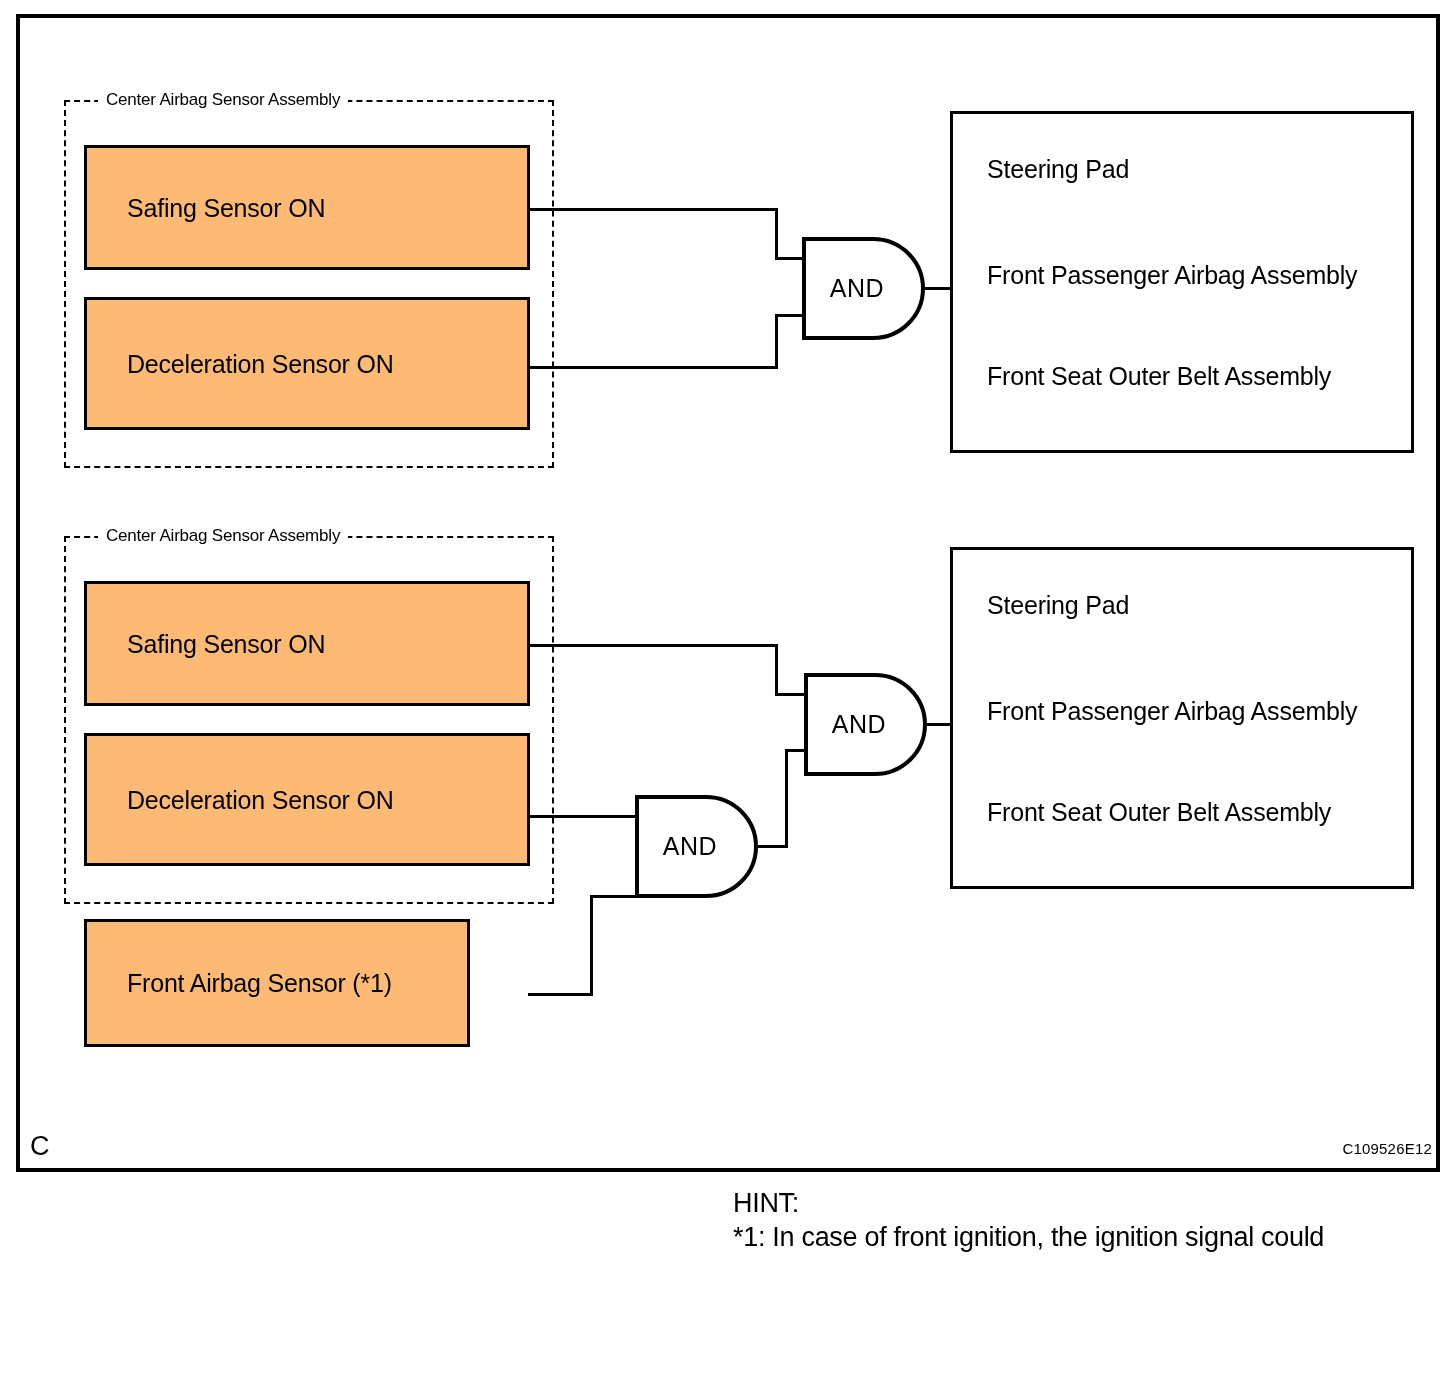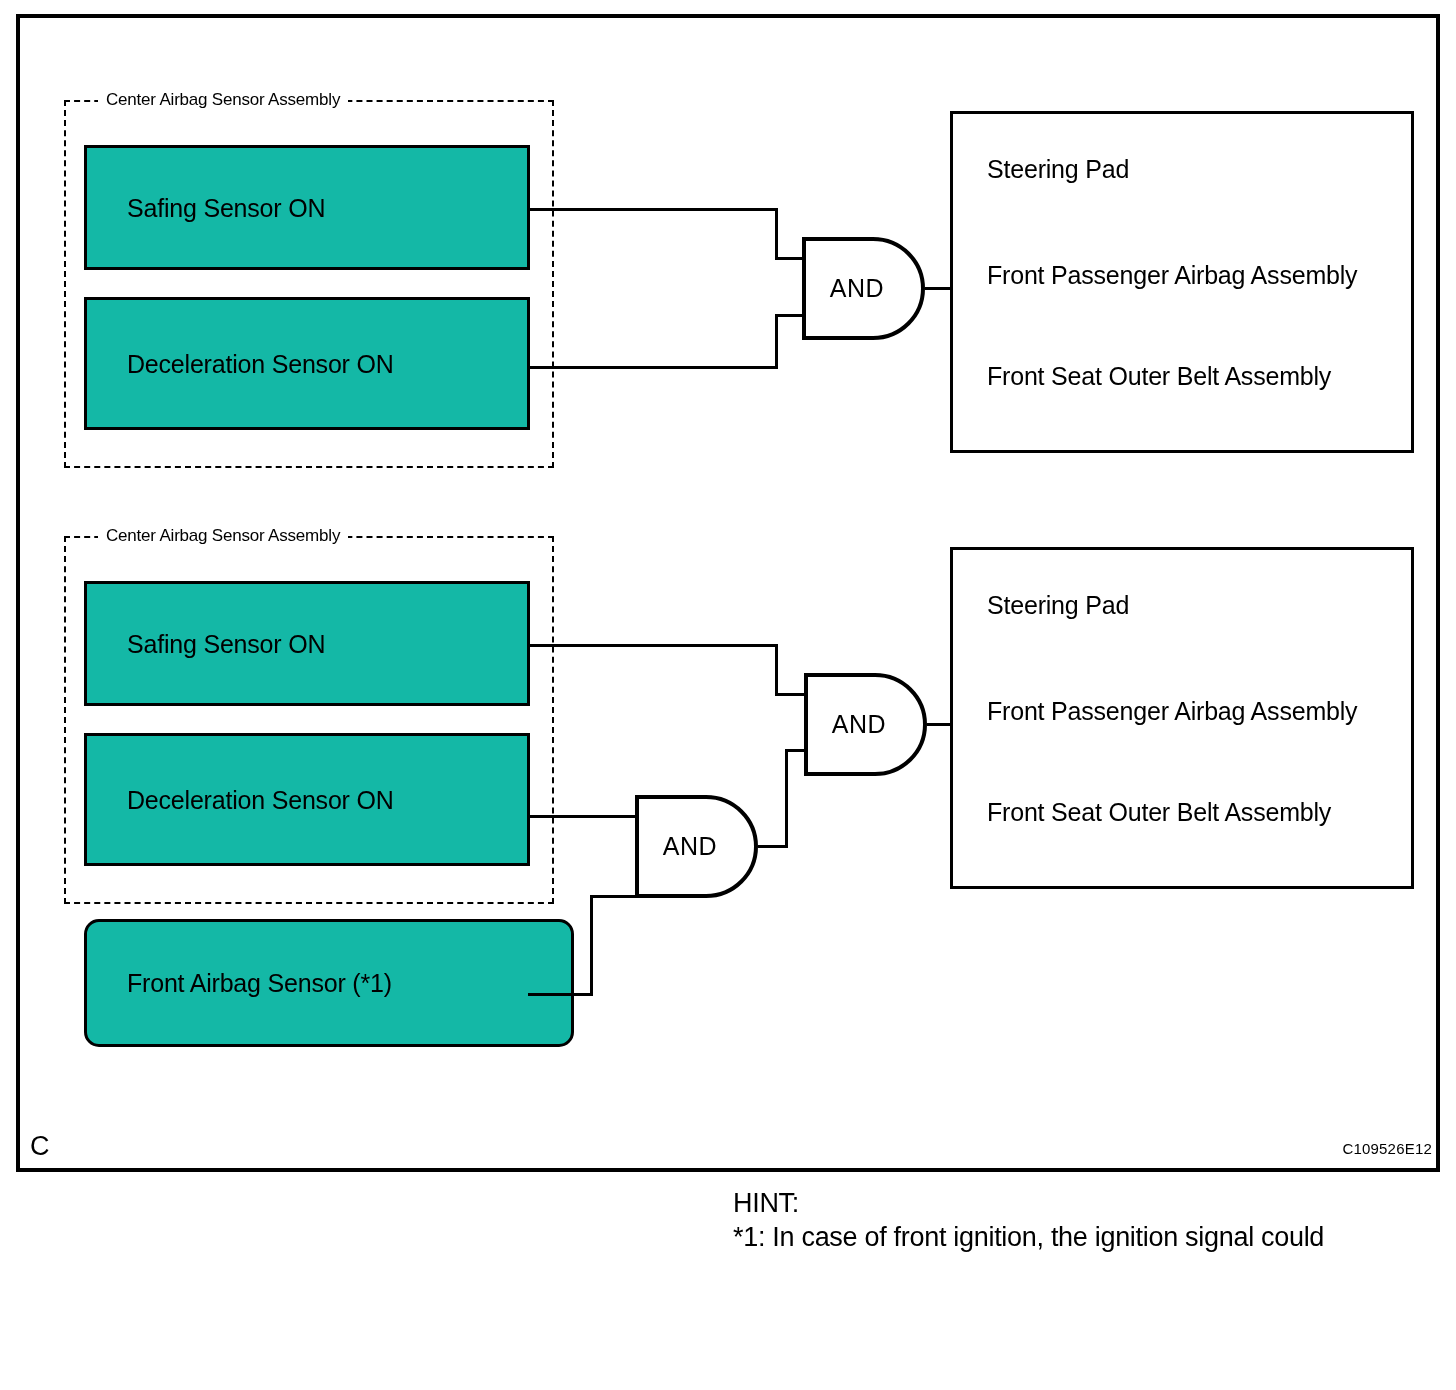--- a/index.html
+++ b/index.html
@@ -44,21 +44,21 @@
     font-size: 17px;
     line-height: 27px;
     white-space: nowrap;
     letter-spacing: -0.2px;
   }
   
   .sig-box {
     position: absolute;
     border: 3px solid #000000;
     box-sizing: border-box;
-    background: #14b8a6;
+    background: #fdba74;
     display: flex;
     align-items: center;
   }
   .sig-box .sig-label {
     padding-left: 40px;
     font-size: 25px;
     line-height: 30px;
     white-space: nowrap;
     letter-spacing: -0.2px;
   }
@@ -183,21 +183,21 @@
     <div class="group-label" style="left:78px; top:504px;">Center Airbag Sensor Assembly</div>
 
     <div class="sig-box" style="left:64px; top:563px; width:446px; height:125px;">
       <span class="sig-label">Safing Sensor ON</span>
     </div>
 
     <div class="sig-box" style="left:64px; top:715px; width:446px; height:133px;">
       <span class="sig-label">Deceleration Sensor ON</span>
     </div>
 
-    <div class="sig-box" style="left:64px; top:901px; width:490px; height:128px;border-radius:15px;">
+    <div class="sig-box" style="left:64px; top:901px; width:386px; height:128px;">
       <span class="sig-label">Front Airbag Sensor (*1)</span>
     </div>
 
     <div class="wire-h" style="left:508px; top:626px; width:250px;"></div>
     <div class="wire-v" style="left:755px; top:626px; height:52px;"></div>
     <div class="wire-h" style="left:755px; top:675px; width:30px;"></div>
 
     <div class="wire-h" style="left:508px; top:797px; width:110px;"></div>
 
     <div class="wire-h" style="left:508px; top:975px; width:65px;"></div>

